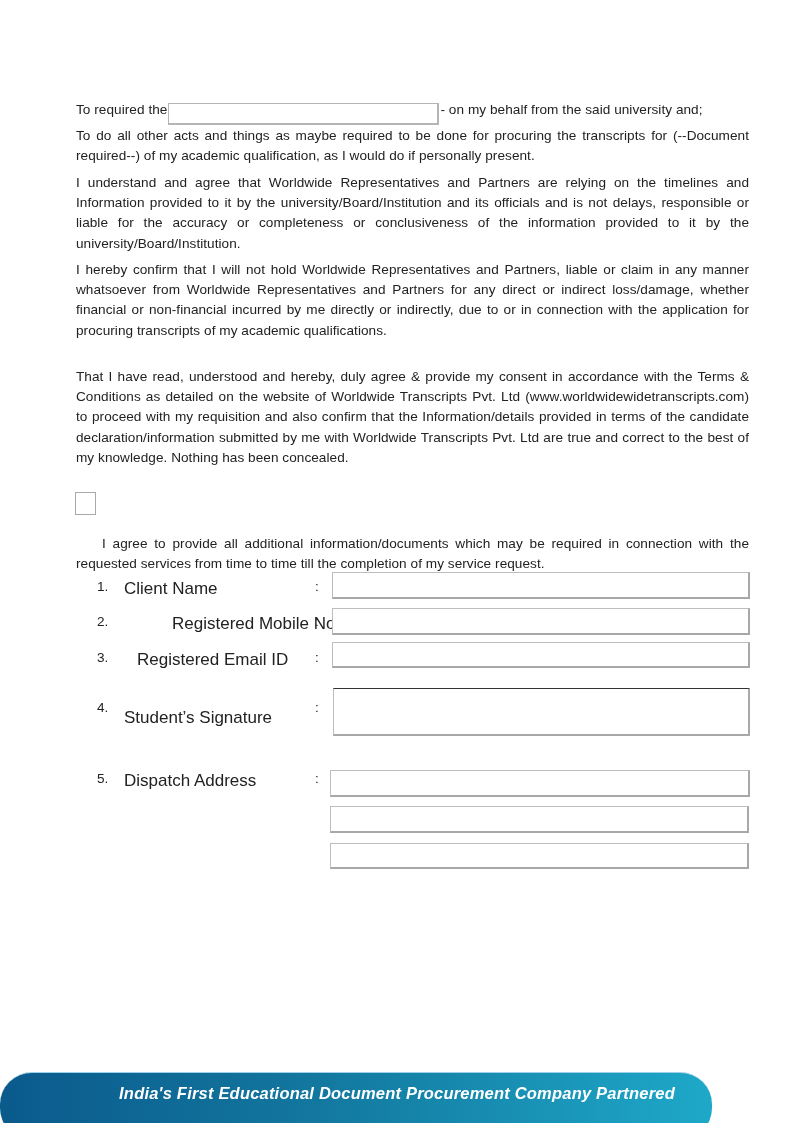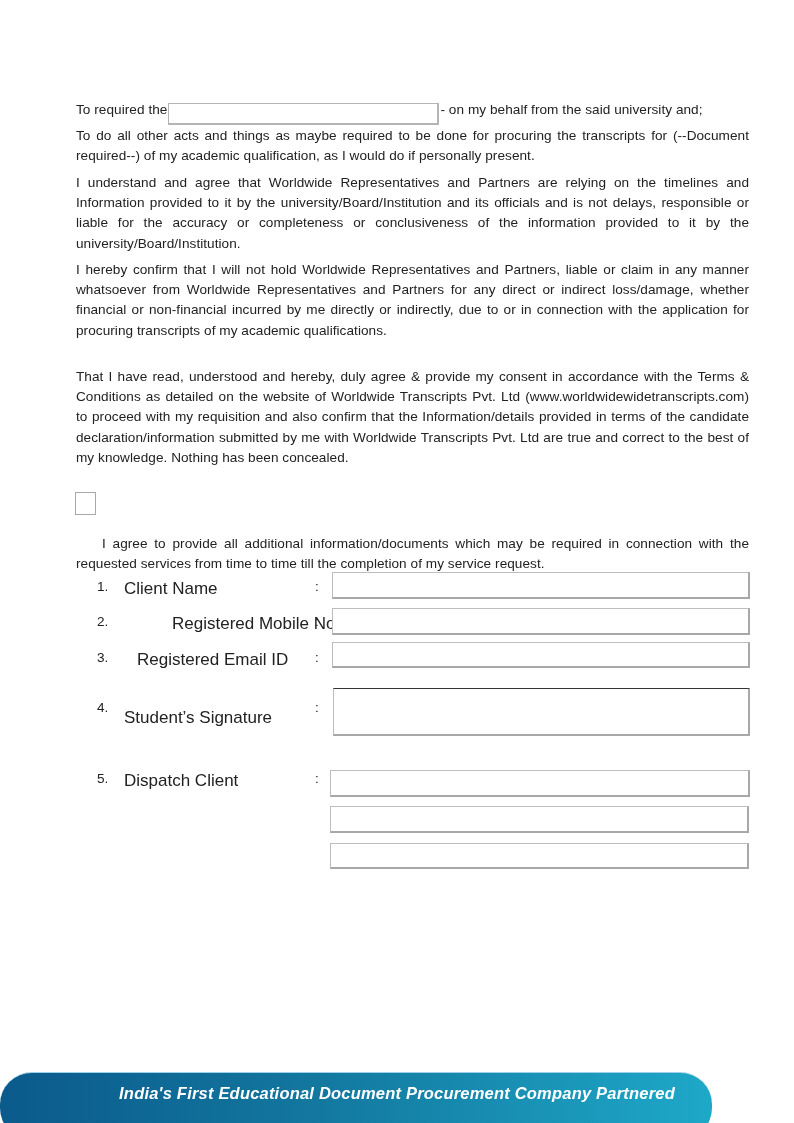--- a/index.html
+++ b/index.html
@@ -54,21 +54,21 @@
 <div class="row-label" style="top:650px;margin-left:13px;">Registered Email ID</div>
 <div class="row-colon" style="top:650px;">:</div>
 <div class="field" style="left:332px; top:642px; width:418px; height:26px;"></div>
 
 <div class="row-num" style="top:700px;">4.</div>
 <div class="row-label" style="top:700px;margin-top:8px;">Student’s Signature</div>
 <div class="row-colon" style="top:700px;">:</div>
 <div class="field sig" style="left:333px; top:688px; width:417px; height:48px;"></div>
 
 <div class="row-num" style="top:771px;">5.</div>
-<div class="row-label" style="top:771px;">Dispatch Client</div>
+<div class="row-label" style="top:771px;">Dispatch Address</div>
 <div class="row-colon" style="top:771px;">:</div>
 <div class="field" style="left:330px; top:770px; width:420px; height:27px;"></div>
 <div class="field" style="left:330px; top:806px; width:419px; height:27px;"></div>
 <div class="field" style="left:330px; top:843px; width:419px; height:26px;"></div>
 
 <div class="banner">
   <div class="banner-line" style="top:11px;">India's First Educational Document Procurement Company Partnered</div>
 </div>
 
 </body></html>

